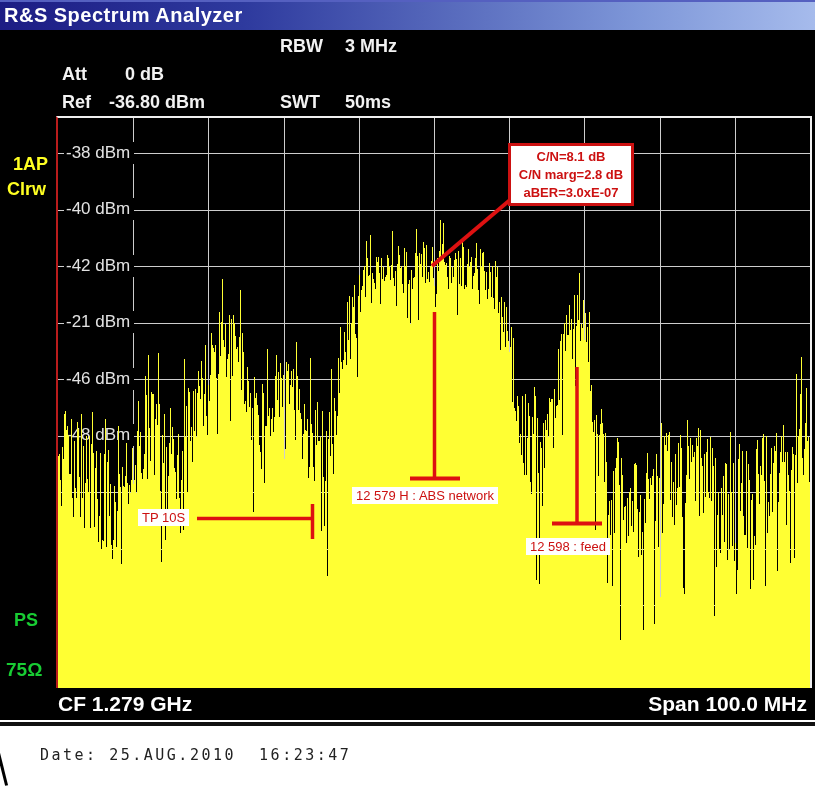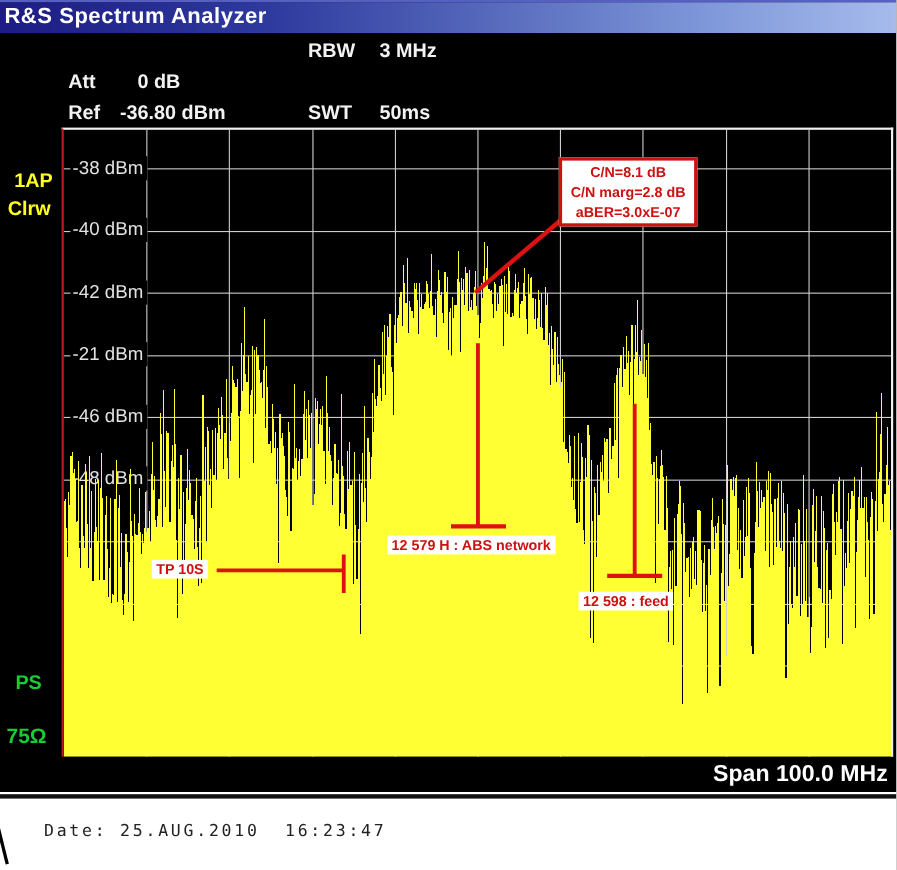--- a/index.html
+++ b/index.html
@@ -22,21 +22,21 @@
         border-left:2px solid #b91c1c;border-top:2px solid #efefef;border-right:2px solid #efefef;
         background:#000;}
   .plot-inner{position:absolute;left:0;top:0;width:752px;height:570px;overflow:hidden;}
   .gridlayer{position:absolute;left:0;top:0;width:752px;height:570px;z-index:1;}
   .vline{position:absolute;top:0;width:1px;height:570px;background:var(--grid,#cdcdcd);}
   .hline{position:absolute;left:0;width:752px;height:1px;background:var(--grid,#cdcdcd);}
   .ylab{position:absolute;left:6px;z-index:2;color:#e2e2e2;font-size:17px;background:#000;
         padding:1px 4px 1px 2px;white-space:pre;}
   .tracelayer{position:absolute;left:0;top:0;z-index:3;}
   .annlayer{position:absolute;left:0;top:0;z-index:4;}
-  .annlab{position:absolute;z-index:5;background:#ffffff;color:#cc1111;font-weight:bold;
+  .annlab{position:absolute;z-index:5;background:#ffffff;color:#cc1111;font-weight:normal;
           font-size:13px;padding:1px 4px;white-space:pre;line-height:15px;}
   .cnbox{position:absolute;left:450px;top:25px;width:120px;height:55px;z-index:5;
          background:#ffffff;border:3px solid #cc1111;color:#cc1111;font-weight:bold;
          font-size:13px;line-height:18px;text-align:center;padding-top:2px;}
   
   .cfbar{position:absolute;left:0;top:690px;width:815px;height:30px;color:#fff;
          font-size:21px;font-weight:bold;}
   .cfbar .cf{position:absolute;left:58px;top:2px;}
   .cfbar .span{position:absolute;right:8px;top:2px;}
   .sep{position:absolute;left:0;top:722px;width:815px;height:4px;background:#111;}
@@ -117,20 +117,21 @@
           <div>C/N marg=2.8 dB</div>
           <div>aBER=3.0xE-07</div>
         </div>
         <div class="annlab" style="left:294px;top:369px;">12 579 H : ABS network</div>
         <div class="annlab" style="left:80px;top:391px;">TP 10S</div>
         <div class="annlab" style="left:468px;top:420px;">12 598 : feed</div>
       </div>
     </div>
 
     <div class="cfbar">
+      <span class="cf">CF 1.279 GHz</span>
       <span class="span">Span 100.0 MHz</span>
     </div>
   </div>
 
   <div class="sep"></div>
   <div class="dateline">Date: 25.AUG.2010  16:23:47</div>
   <div class="artifact"></div>
 
 </div>
 

